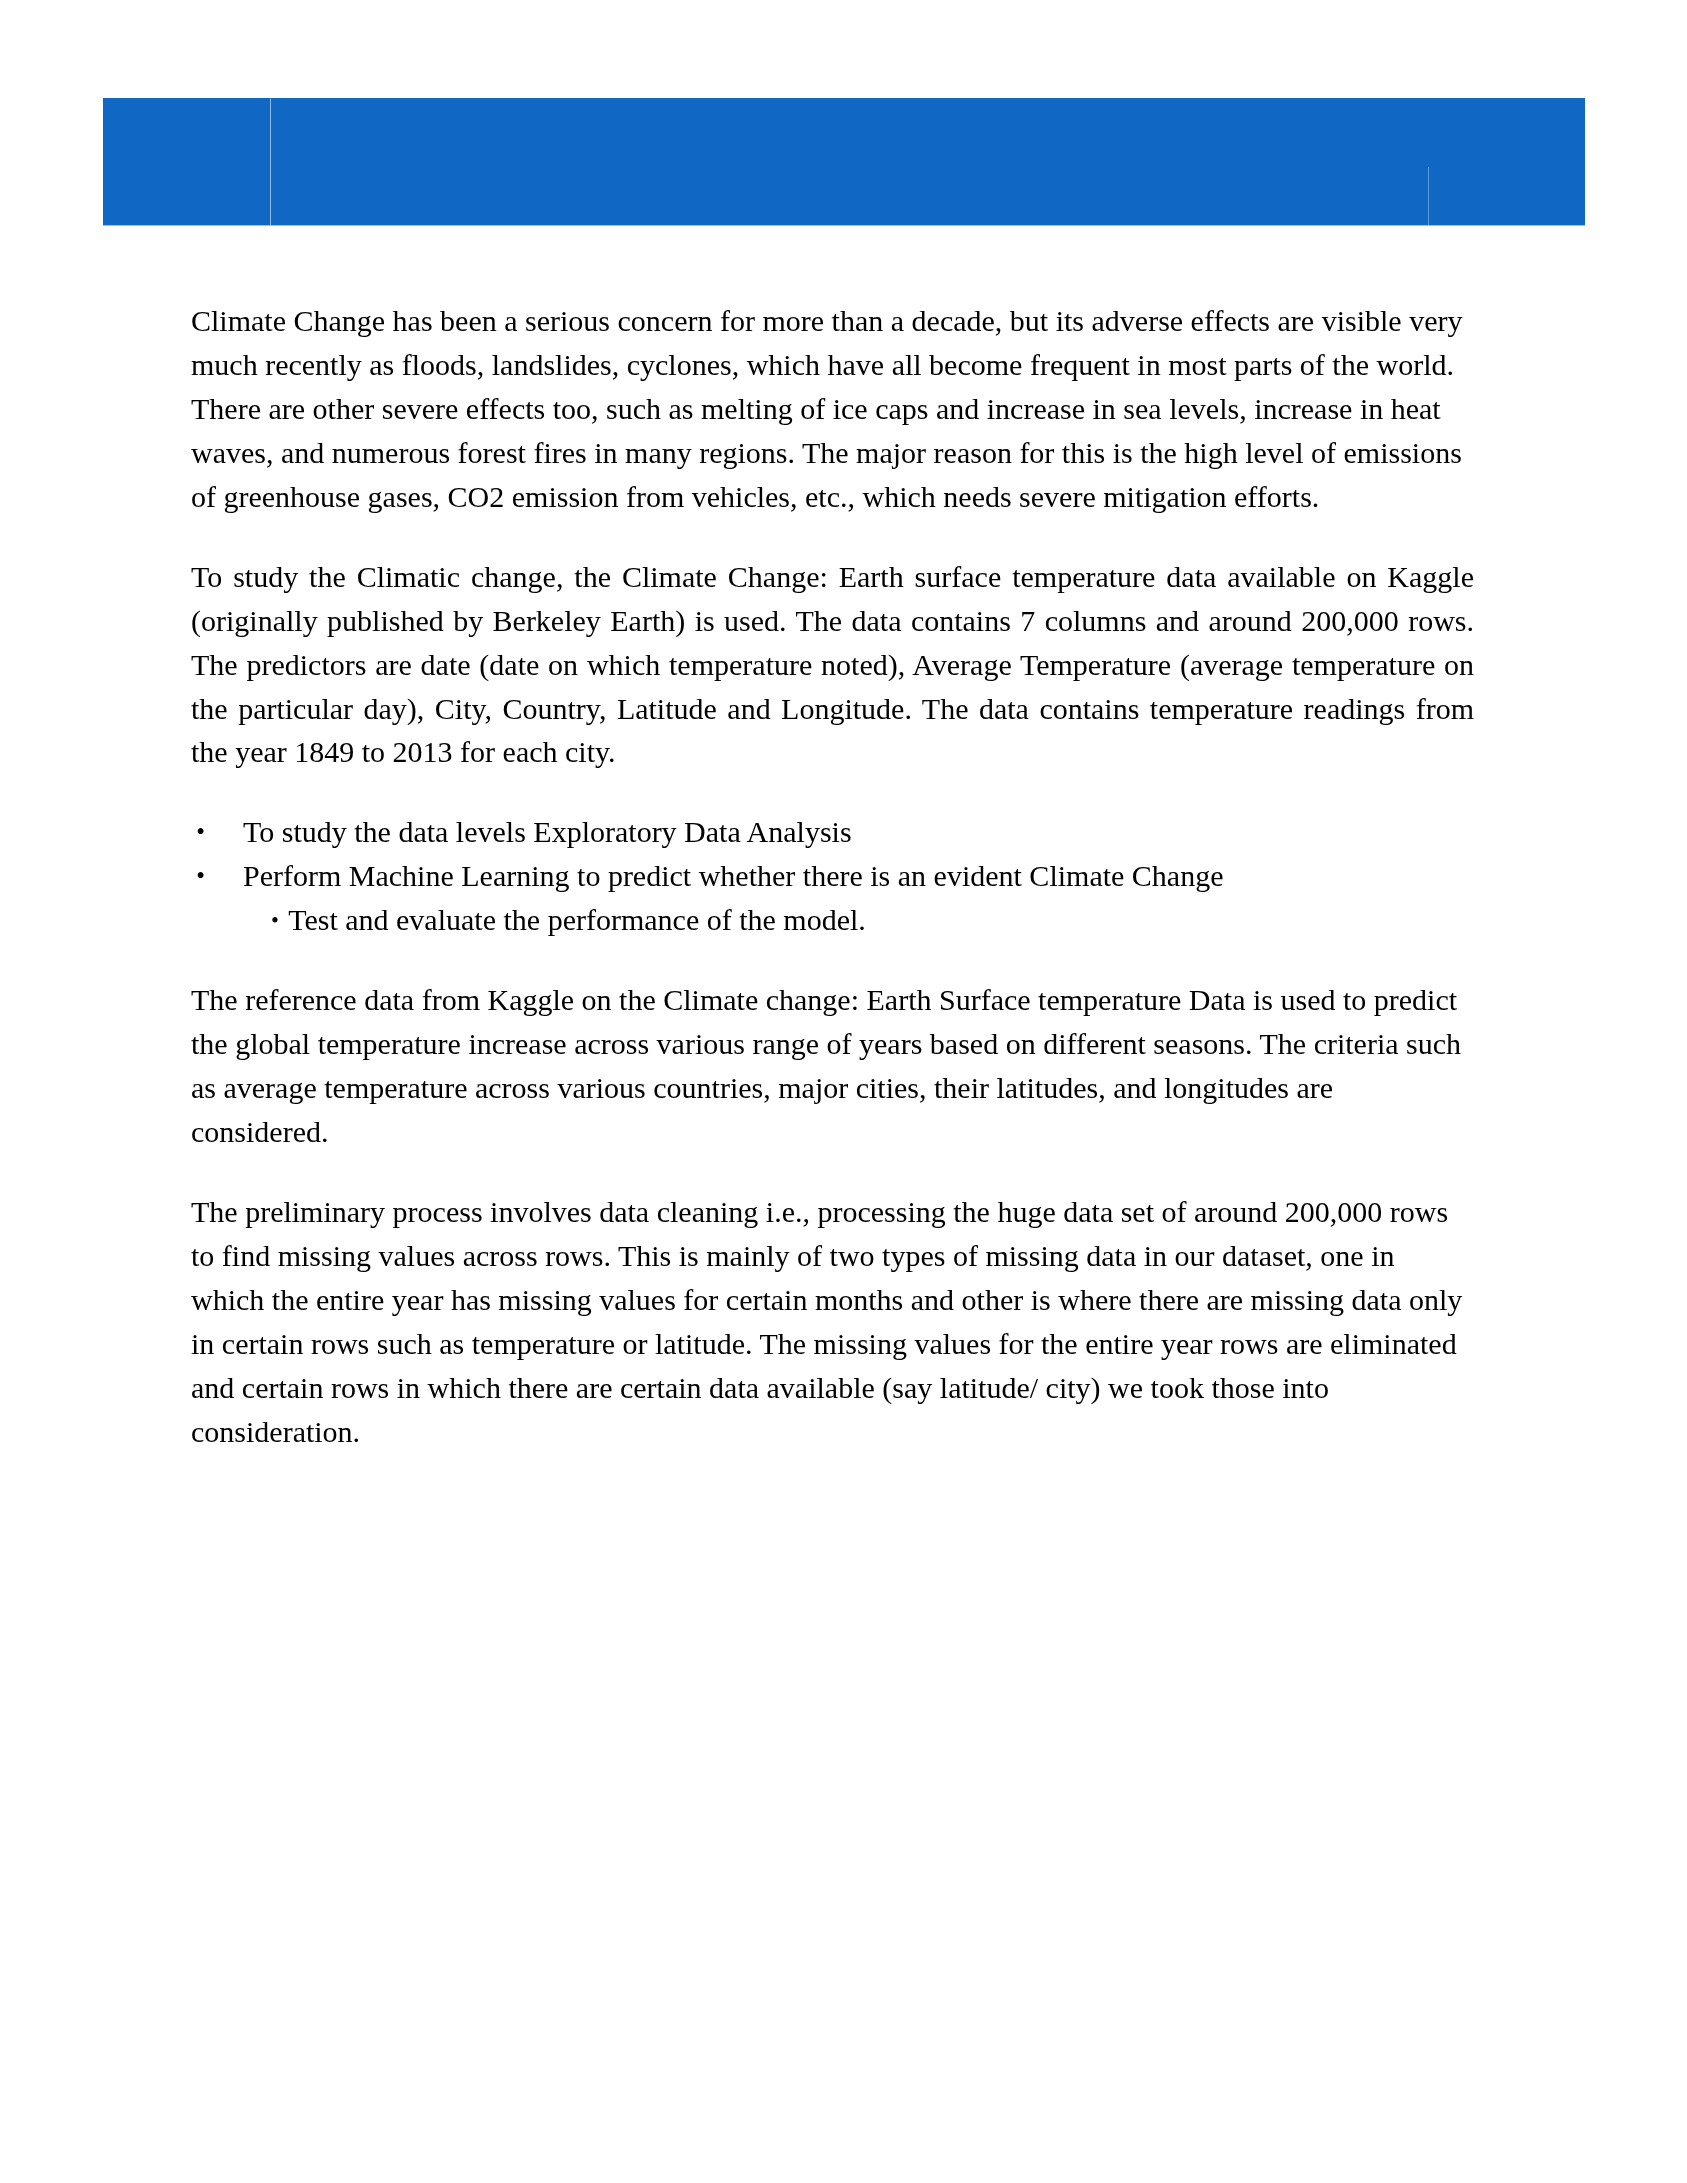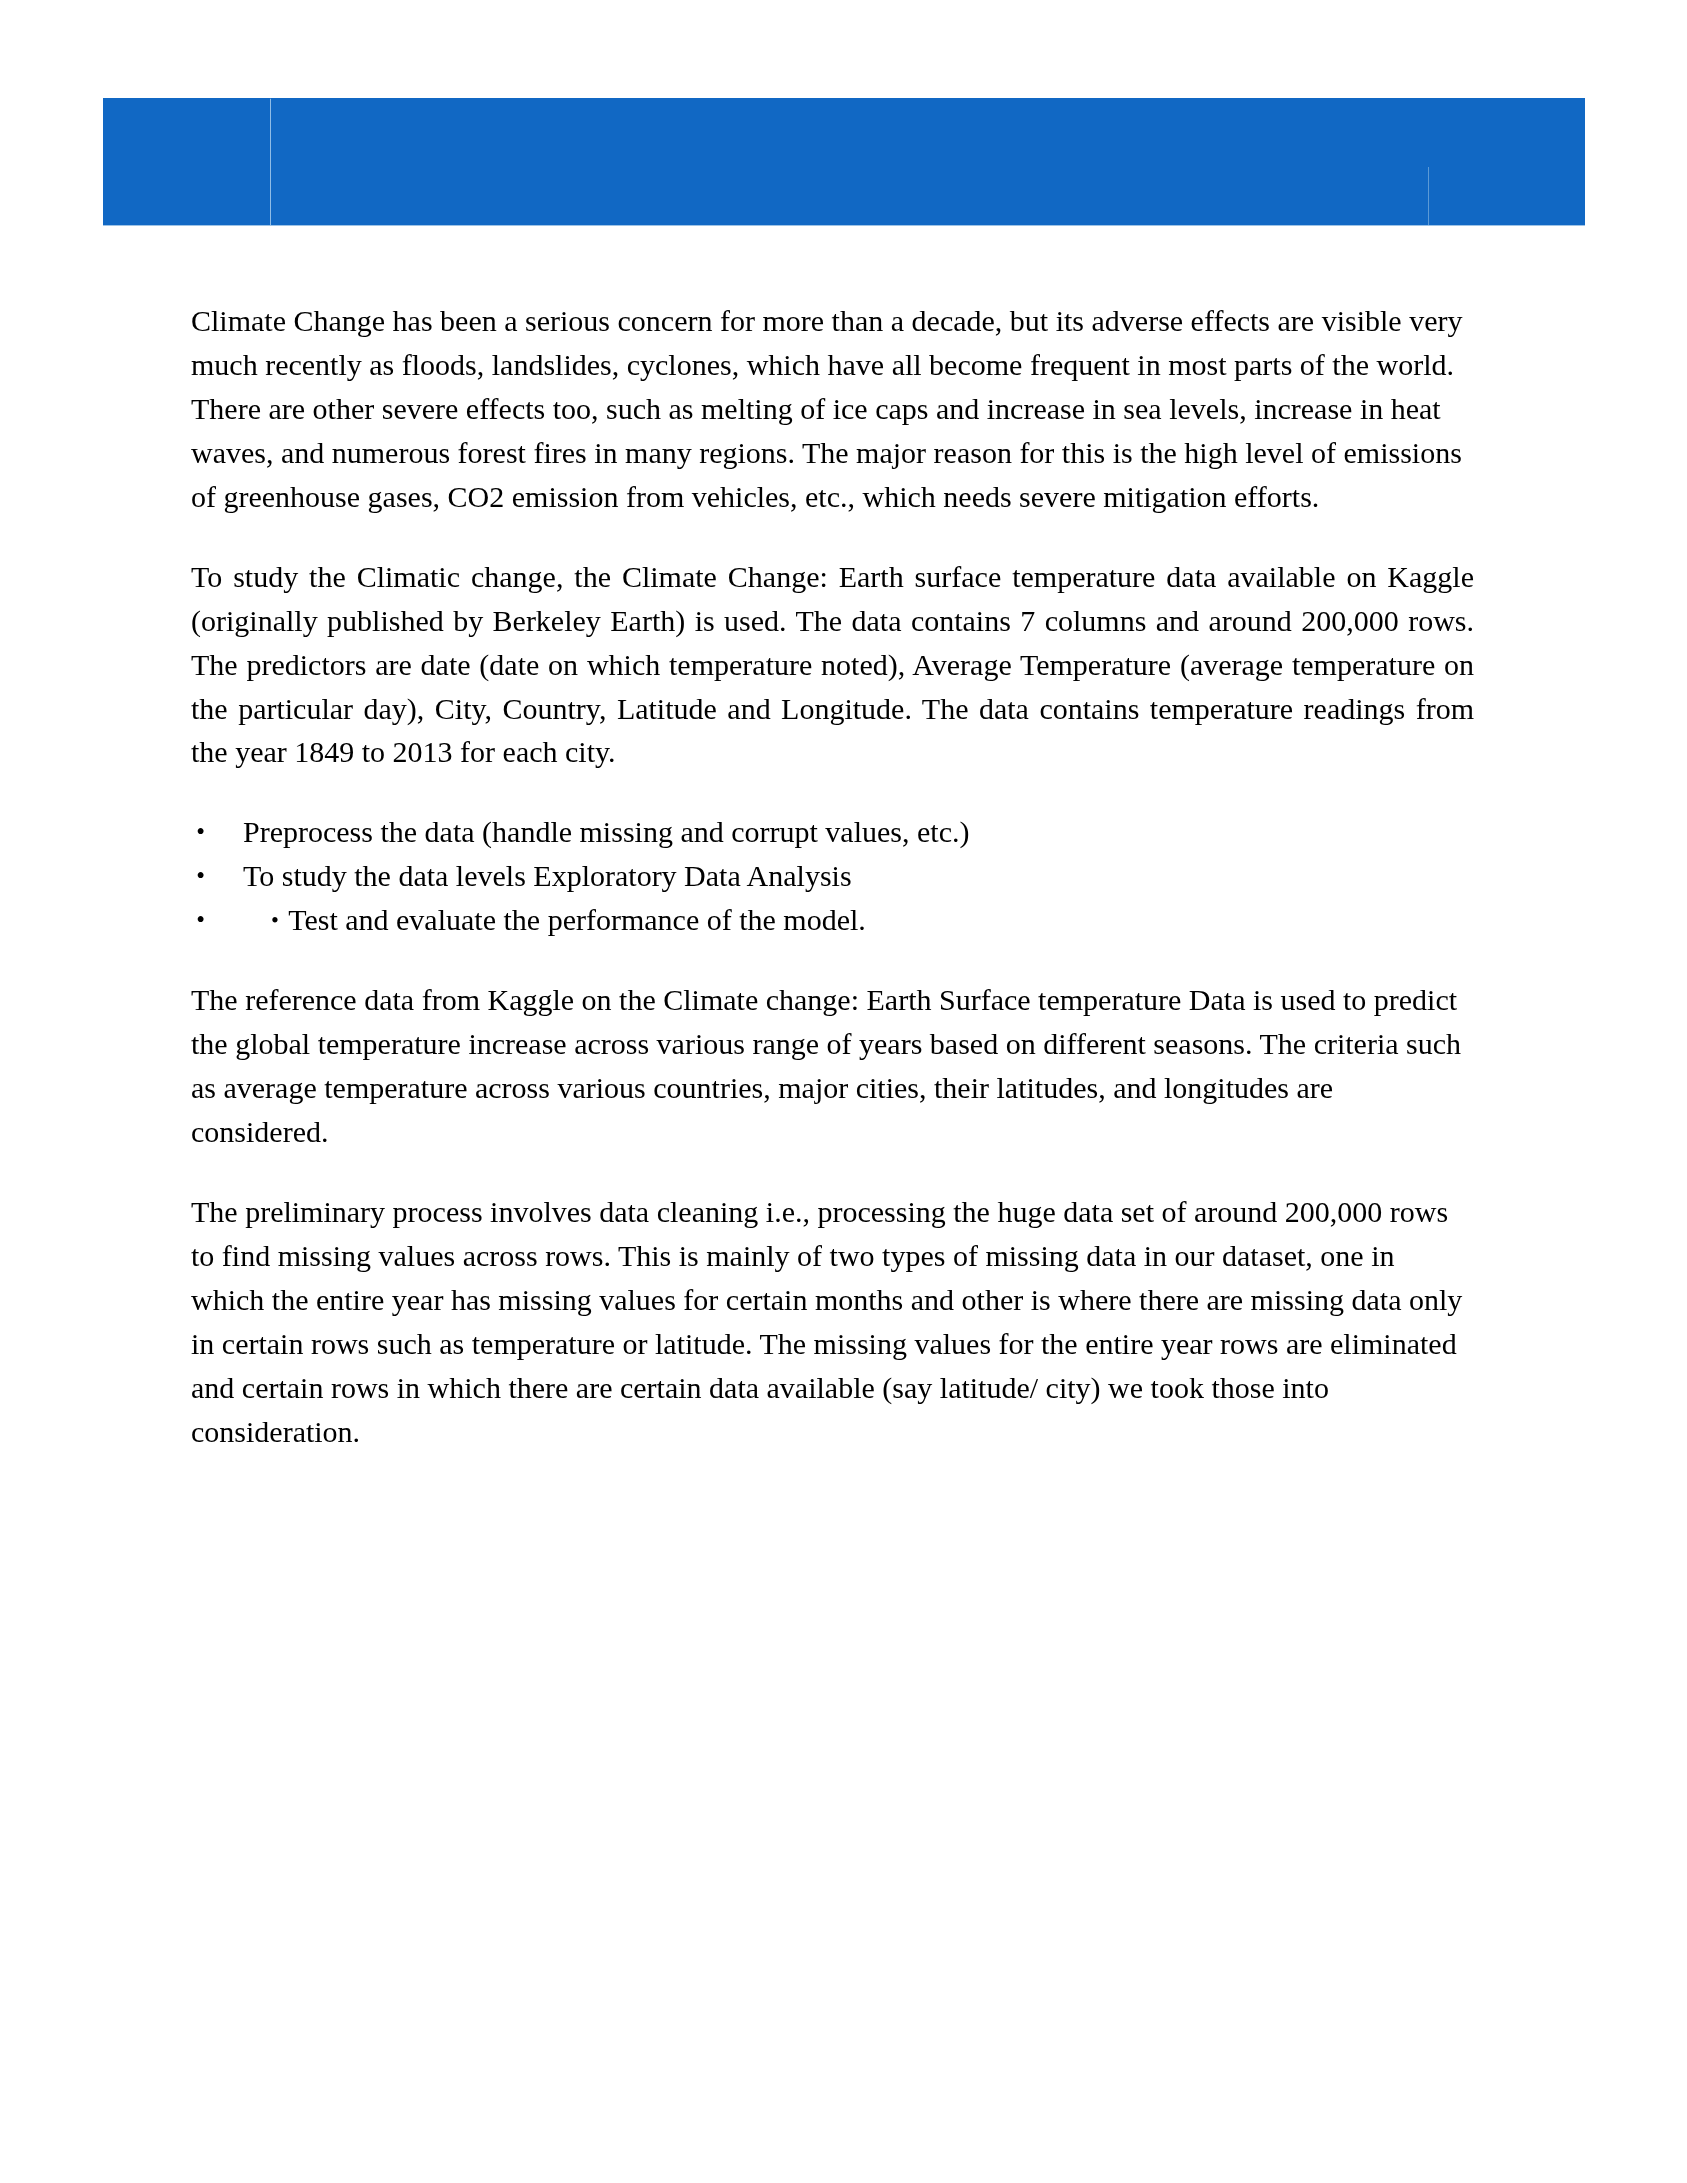--- a/index.html
+++ b/index.html
@@ -150,26 +150,24 @@
 
   <div class="content">
 
     <p class="para">Climate Change has been a serious concern for more than a decade, but its adverse effects are visible very much recently as floods, landslides, cyclones, which have all become frequent in most parts of the world. There are other severe effects too, such as melting of ice caps and increase in sea levels, increase in heat waves, and numerous forest fires in many regions. The major reason for this is the high level of emissions of greenhouse gases, CO2 emission from vehicles, etc., which needs severe mitigation efforts.</p>
 
     <p class="para justify">To study the Climatic change, the Climate Change: Earth surface temperature data available on Kaggle (originally published by Berkeley Earth) is used. The data contains 7 columns and around 200,000 rows. The predictors are date (date on which temperature noted), Average Temperature (average temperature on the particular day), City, Country, Latitude and Longitude. The data contains temperature readings from the year 1849 to 2013 for each city.</p>
 
 
     <ul class="agenda">
       <li>
-        <span>Preprocess the data (handle missing and corrupt values, etc.)</span>
-      </li>
-      <li>
         <span>To study the data levels Exploratory Data Analysis</span>
       </li>
       <li>
+        <span>Perform Machine Learning to predict whether there is an evident Climate Change</span>
         <span class="sub-bullet"><span class="dot">•</span><span>Test and evaluate the performance of the model.</span></span>
       </li>
     </ul>
 
     <p class="para">The reference data from Kaggle on the Climate change: Earth Surface temperature Data is used to predict the global temperature increase across various range of years based on different seasons. The criteria such as average temperature across various countries, major cities, their latitudes, and longitudes are considered.</p>
 
     <p class="para last">The preliminary process involves data cleaning i.e., processing the huge data set of around 200,000 rows to find missing values across rows. This is mainly of two types of missing data in our dataset, one in which the entire year has missing values for certain months and other is where there are missing data only in certain rows such as temperature or latitude. The missing values for the entire year rows are eliminated and certain rows in which there are certain data available (say latitude/ city) we took those into consideration.</p>
 
   </div>
 </div>

